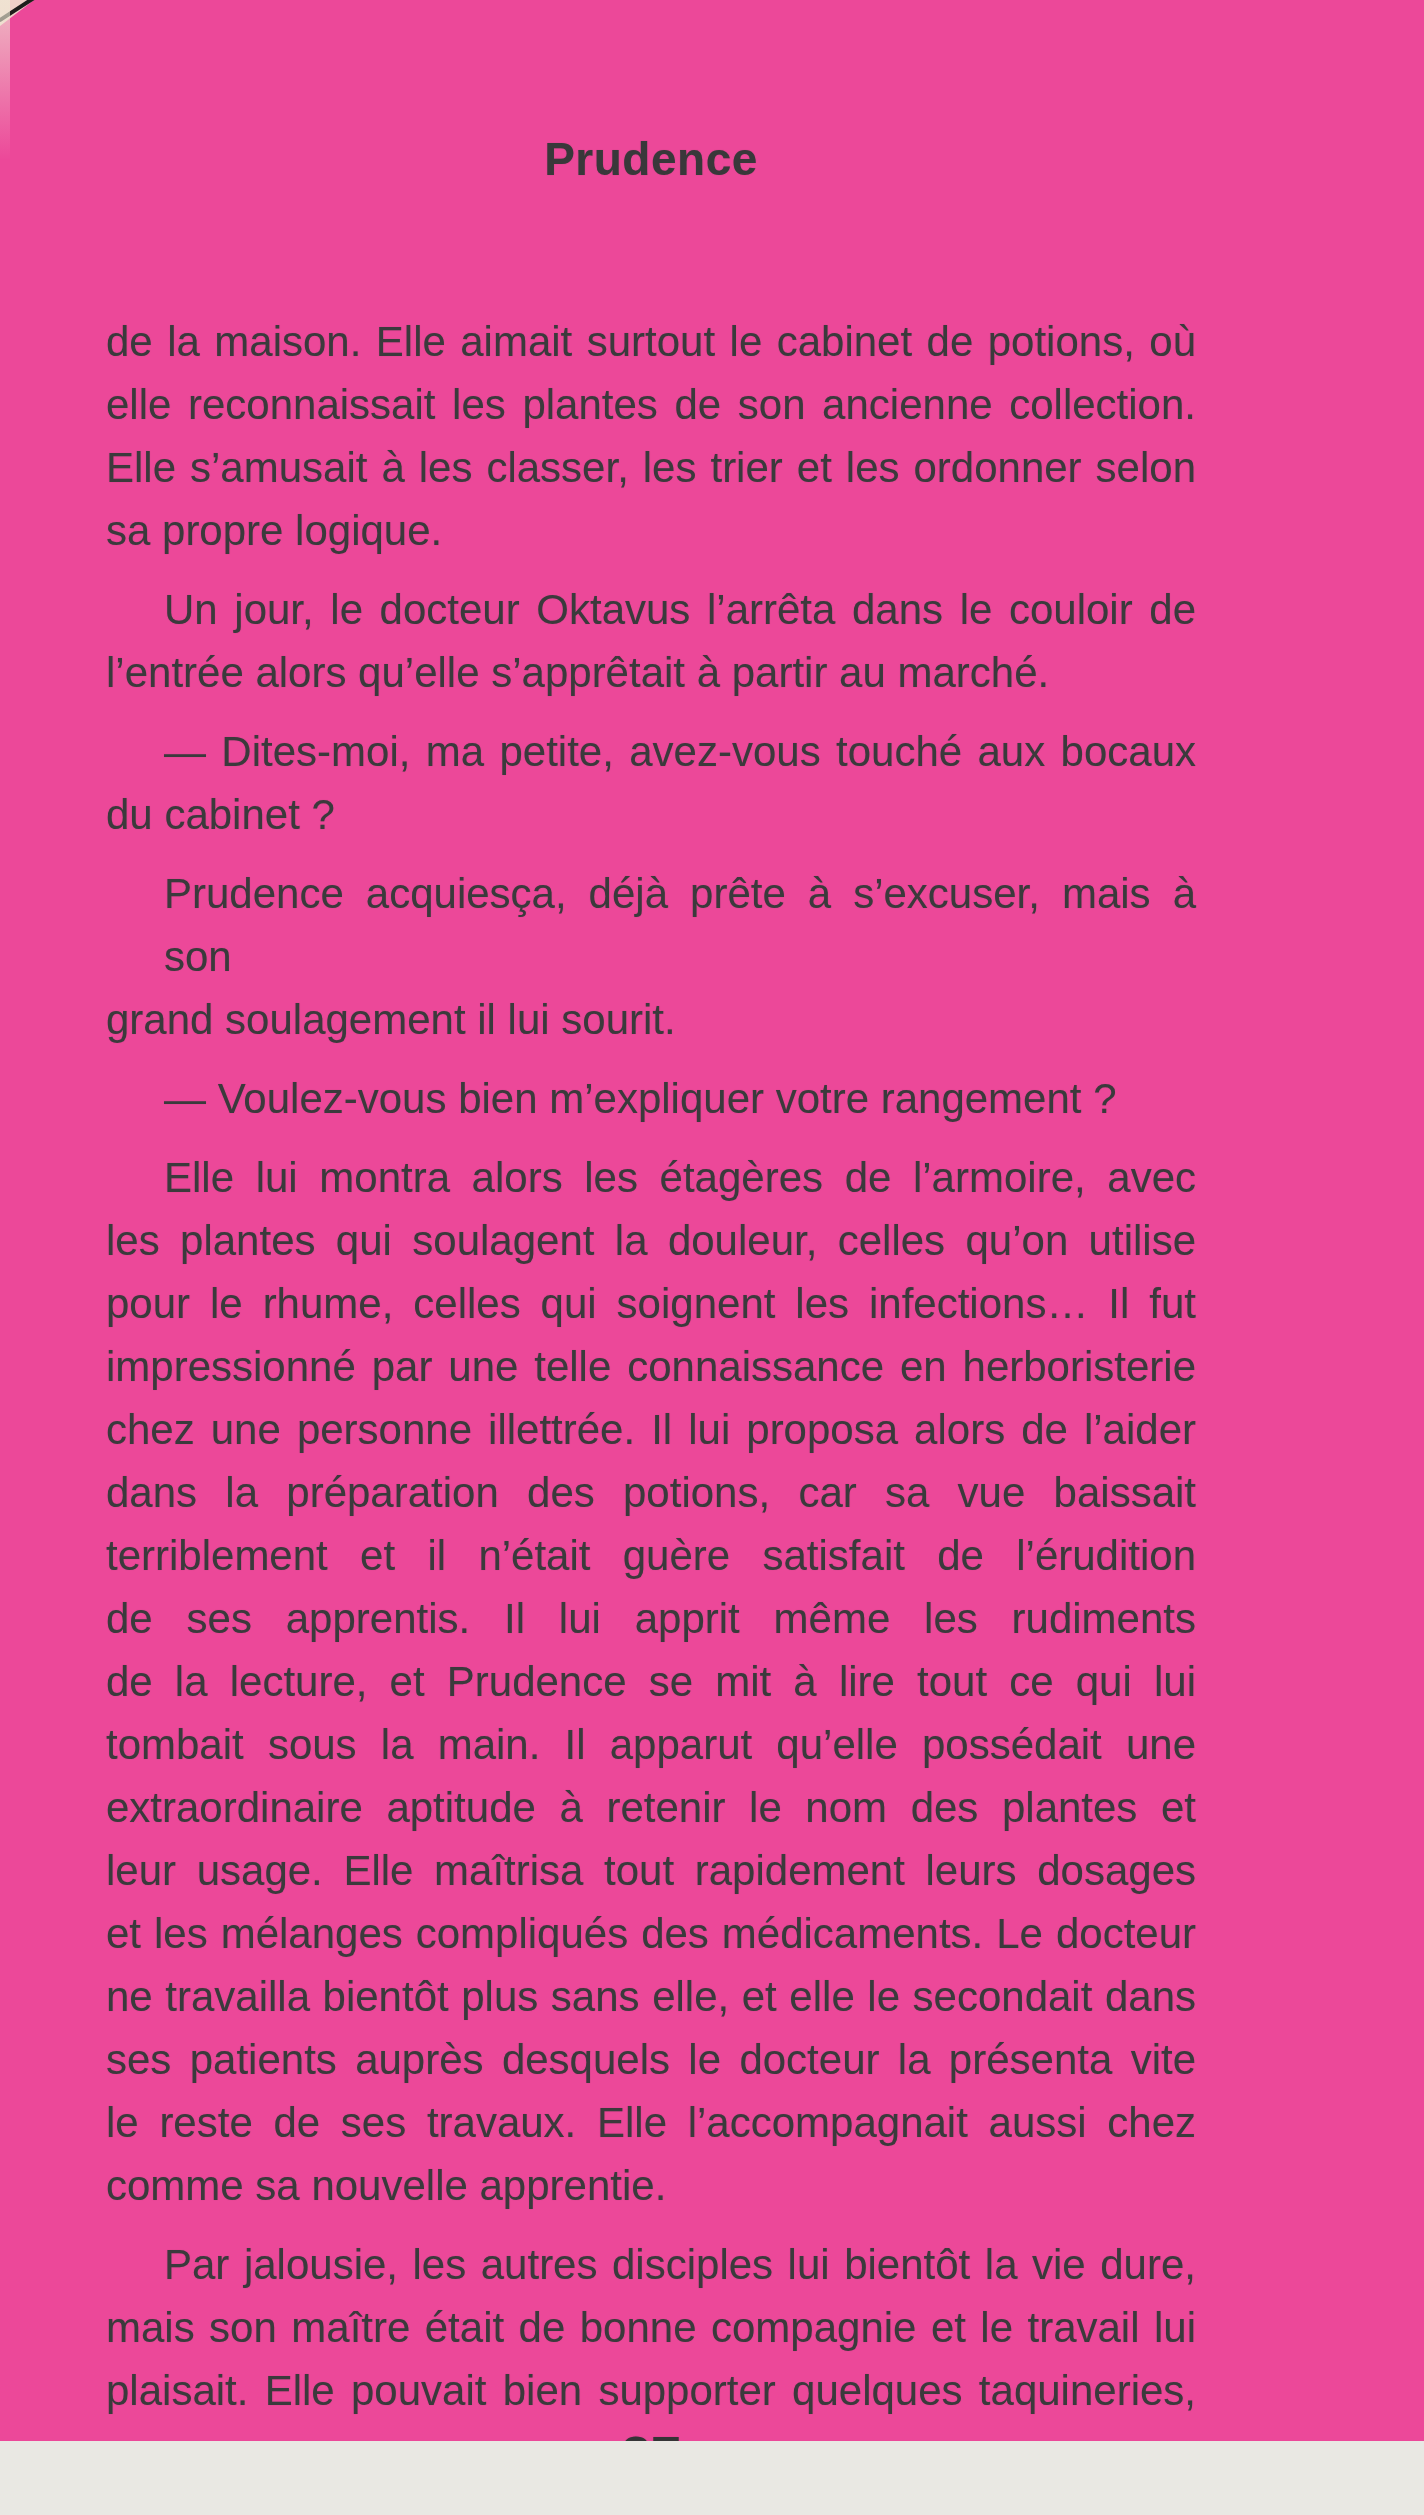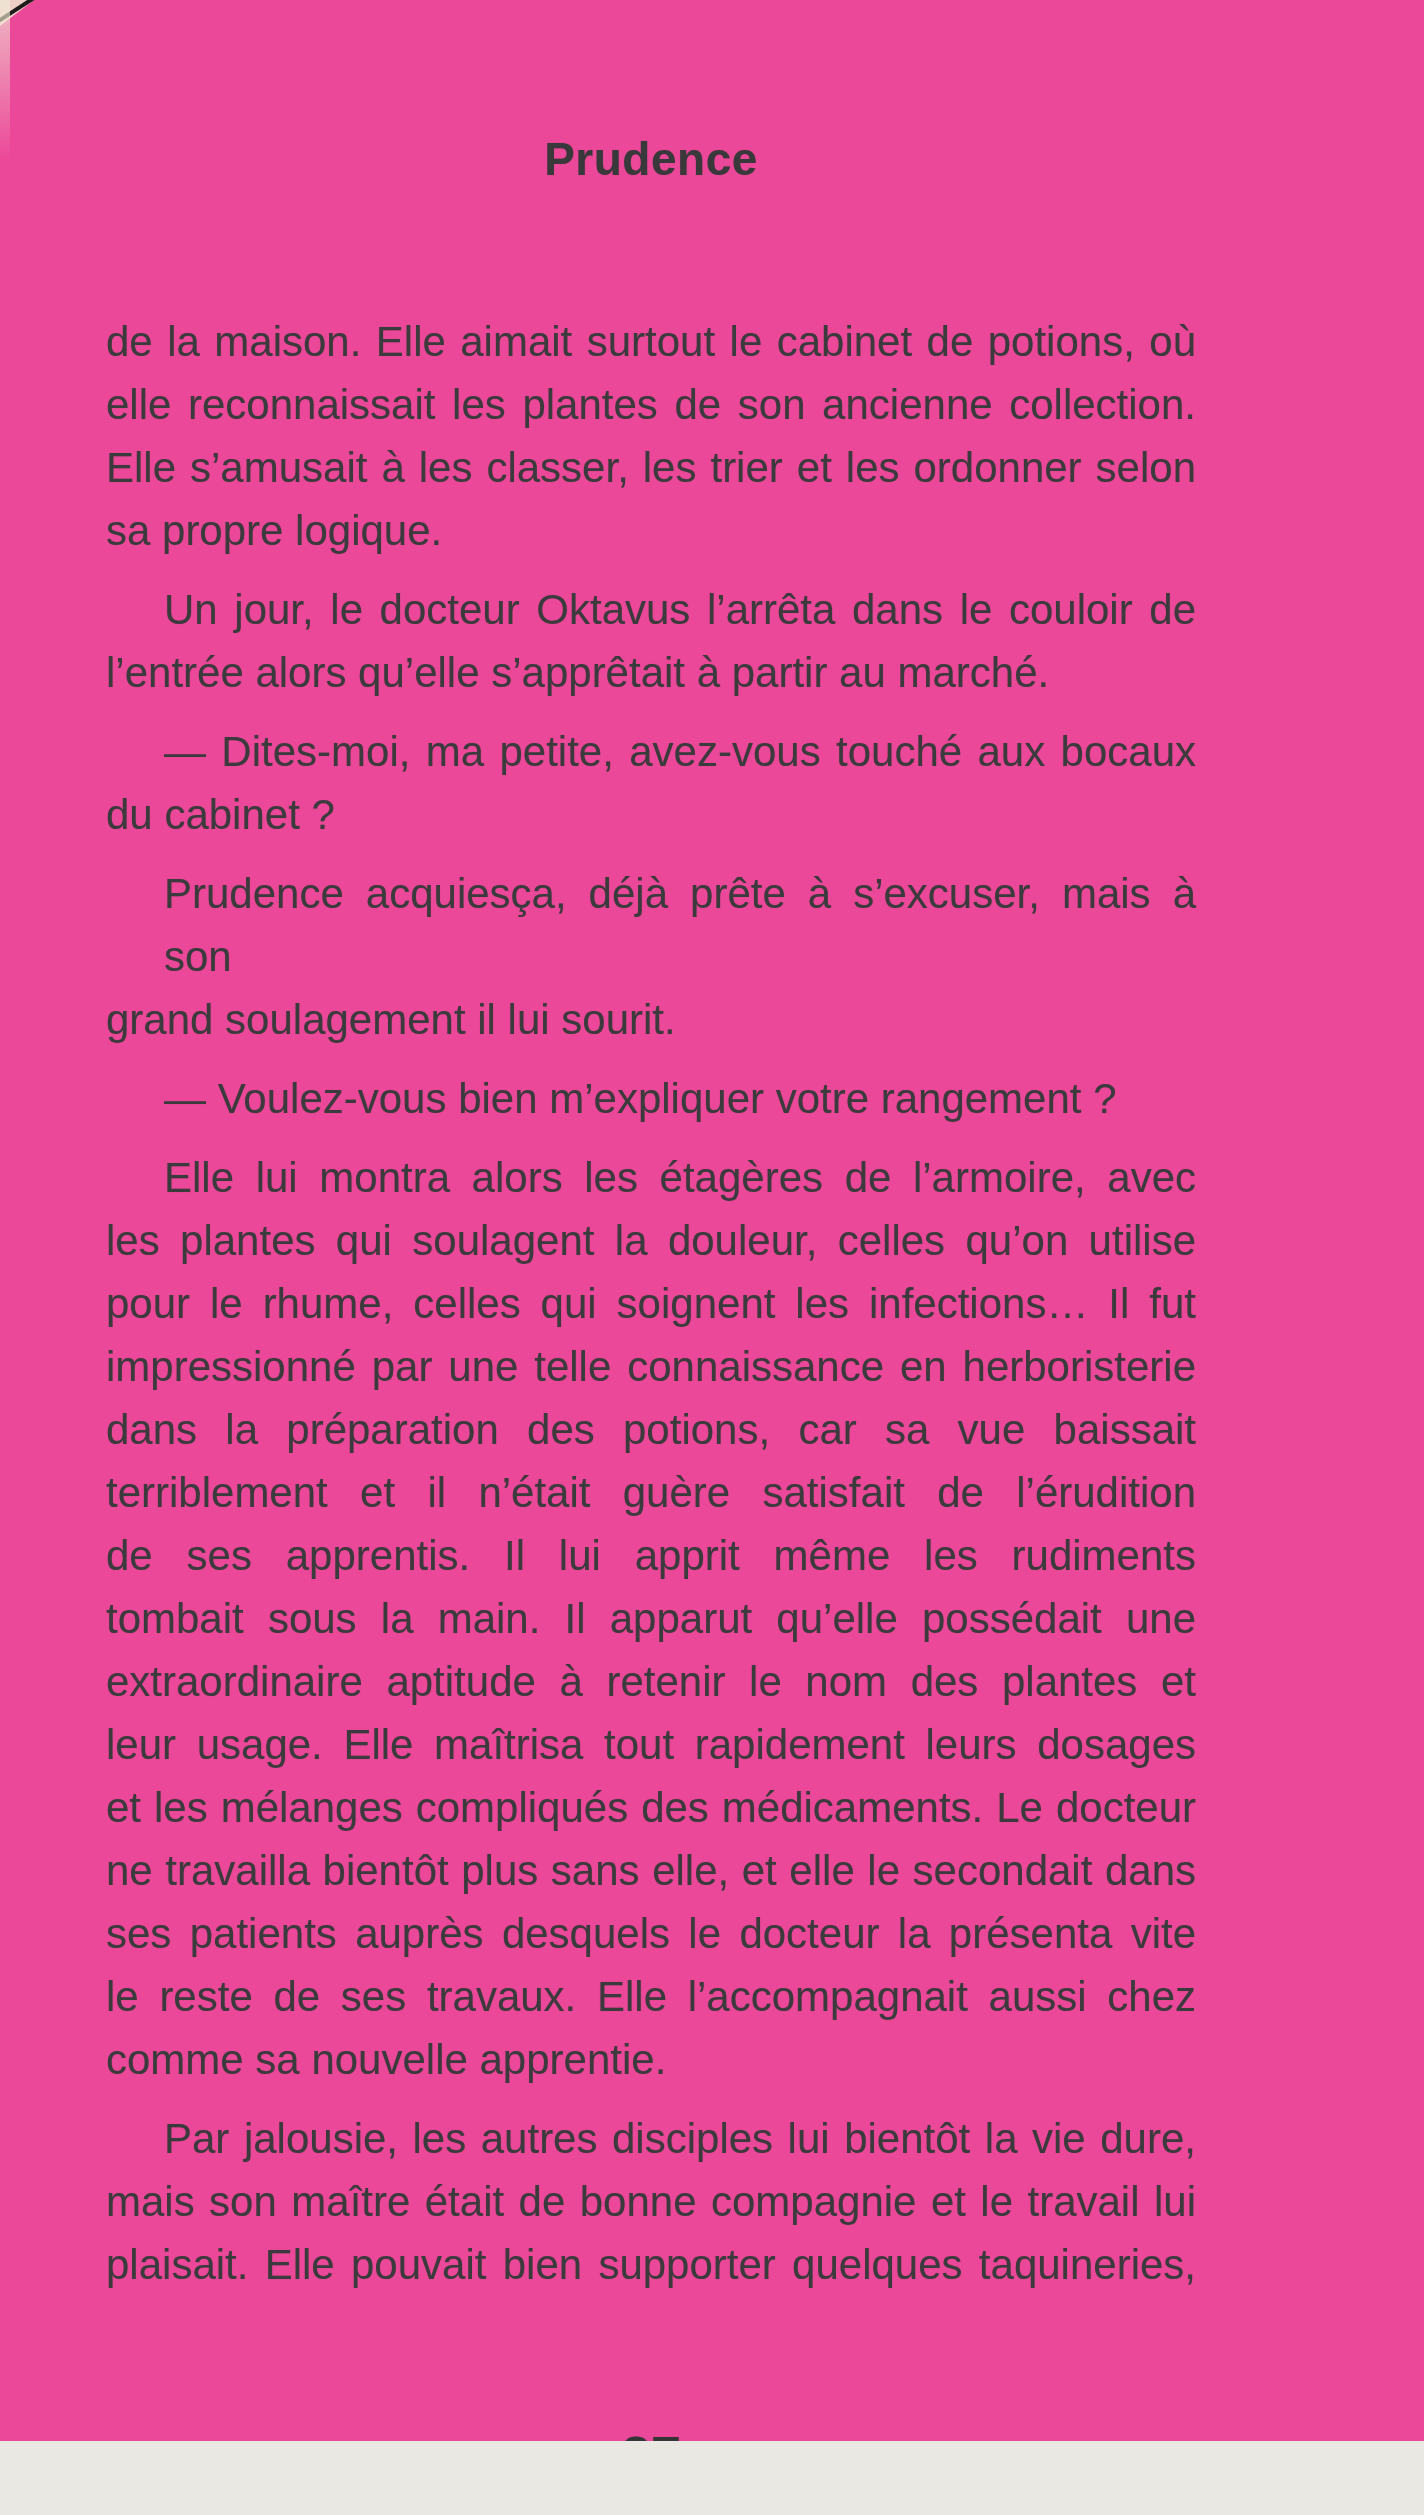--- a/index.html
+++ b/index.html
@@ -127,23 +127,25 @@
 
     <p class="para">
       <span class="line indent last">— Voulez-vous bien m’expliquer votre rangement ?</span>
     </p>
 
     <p class="para">
       <span class="line indent">Elle lui montra alors les étagères de l’armoire, avec</span>
       <span class="line">les plantes qui soulagent la douleur, celles qu’on utilise</span>
       <span class="line">pour le rhume, celles qui soignent les infections… Il fut</span>
       <span class="line">impressionné par une telle connaissance en herboristerie</span>
+      <span class="line">chez une personne illettrée. Il lui proposa alors de l’aider</span>
       <span class="line">dans la préparation des potions, car sa vue baissait</span>
       <span class="line">terriblement et il n’était guère satisfait de l’érudition</span>
       <span class="line">de ses apprentis. Il lui apprit même les rudiments</span>
+      <span class="line">de la lecture, et Prudence se mit à lire tout ce qui lui</span>
       <span class="line">tombait sous la main. Il apparut qu’elle possédait une</span>
       <span class="line">extraordinaire aptitude à retenir le nom des plantes et</span>
       <span class="line">leur usage. Elle maîtrisa tout rapidement leurs dosages</span>
       <span class="line">et les mélanges compliqués des médicaments. Le docteur</span>
       <span class="line">ne travailla bientôt plus sans elle, et elle le secondait dans</span>
       <span class="line">ses patients auprès desquels le docteur la présenta vite</span>
       <span class="line">le reste de ses travaux. Elle l’accompagnait aussi chez</span>
       <span class="line last">comme sa nouvelle apprentie.</span>
     </p>
 

